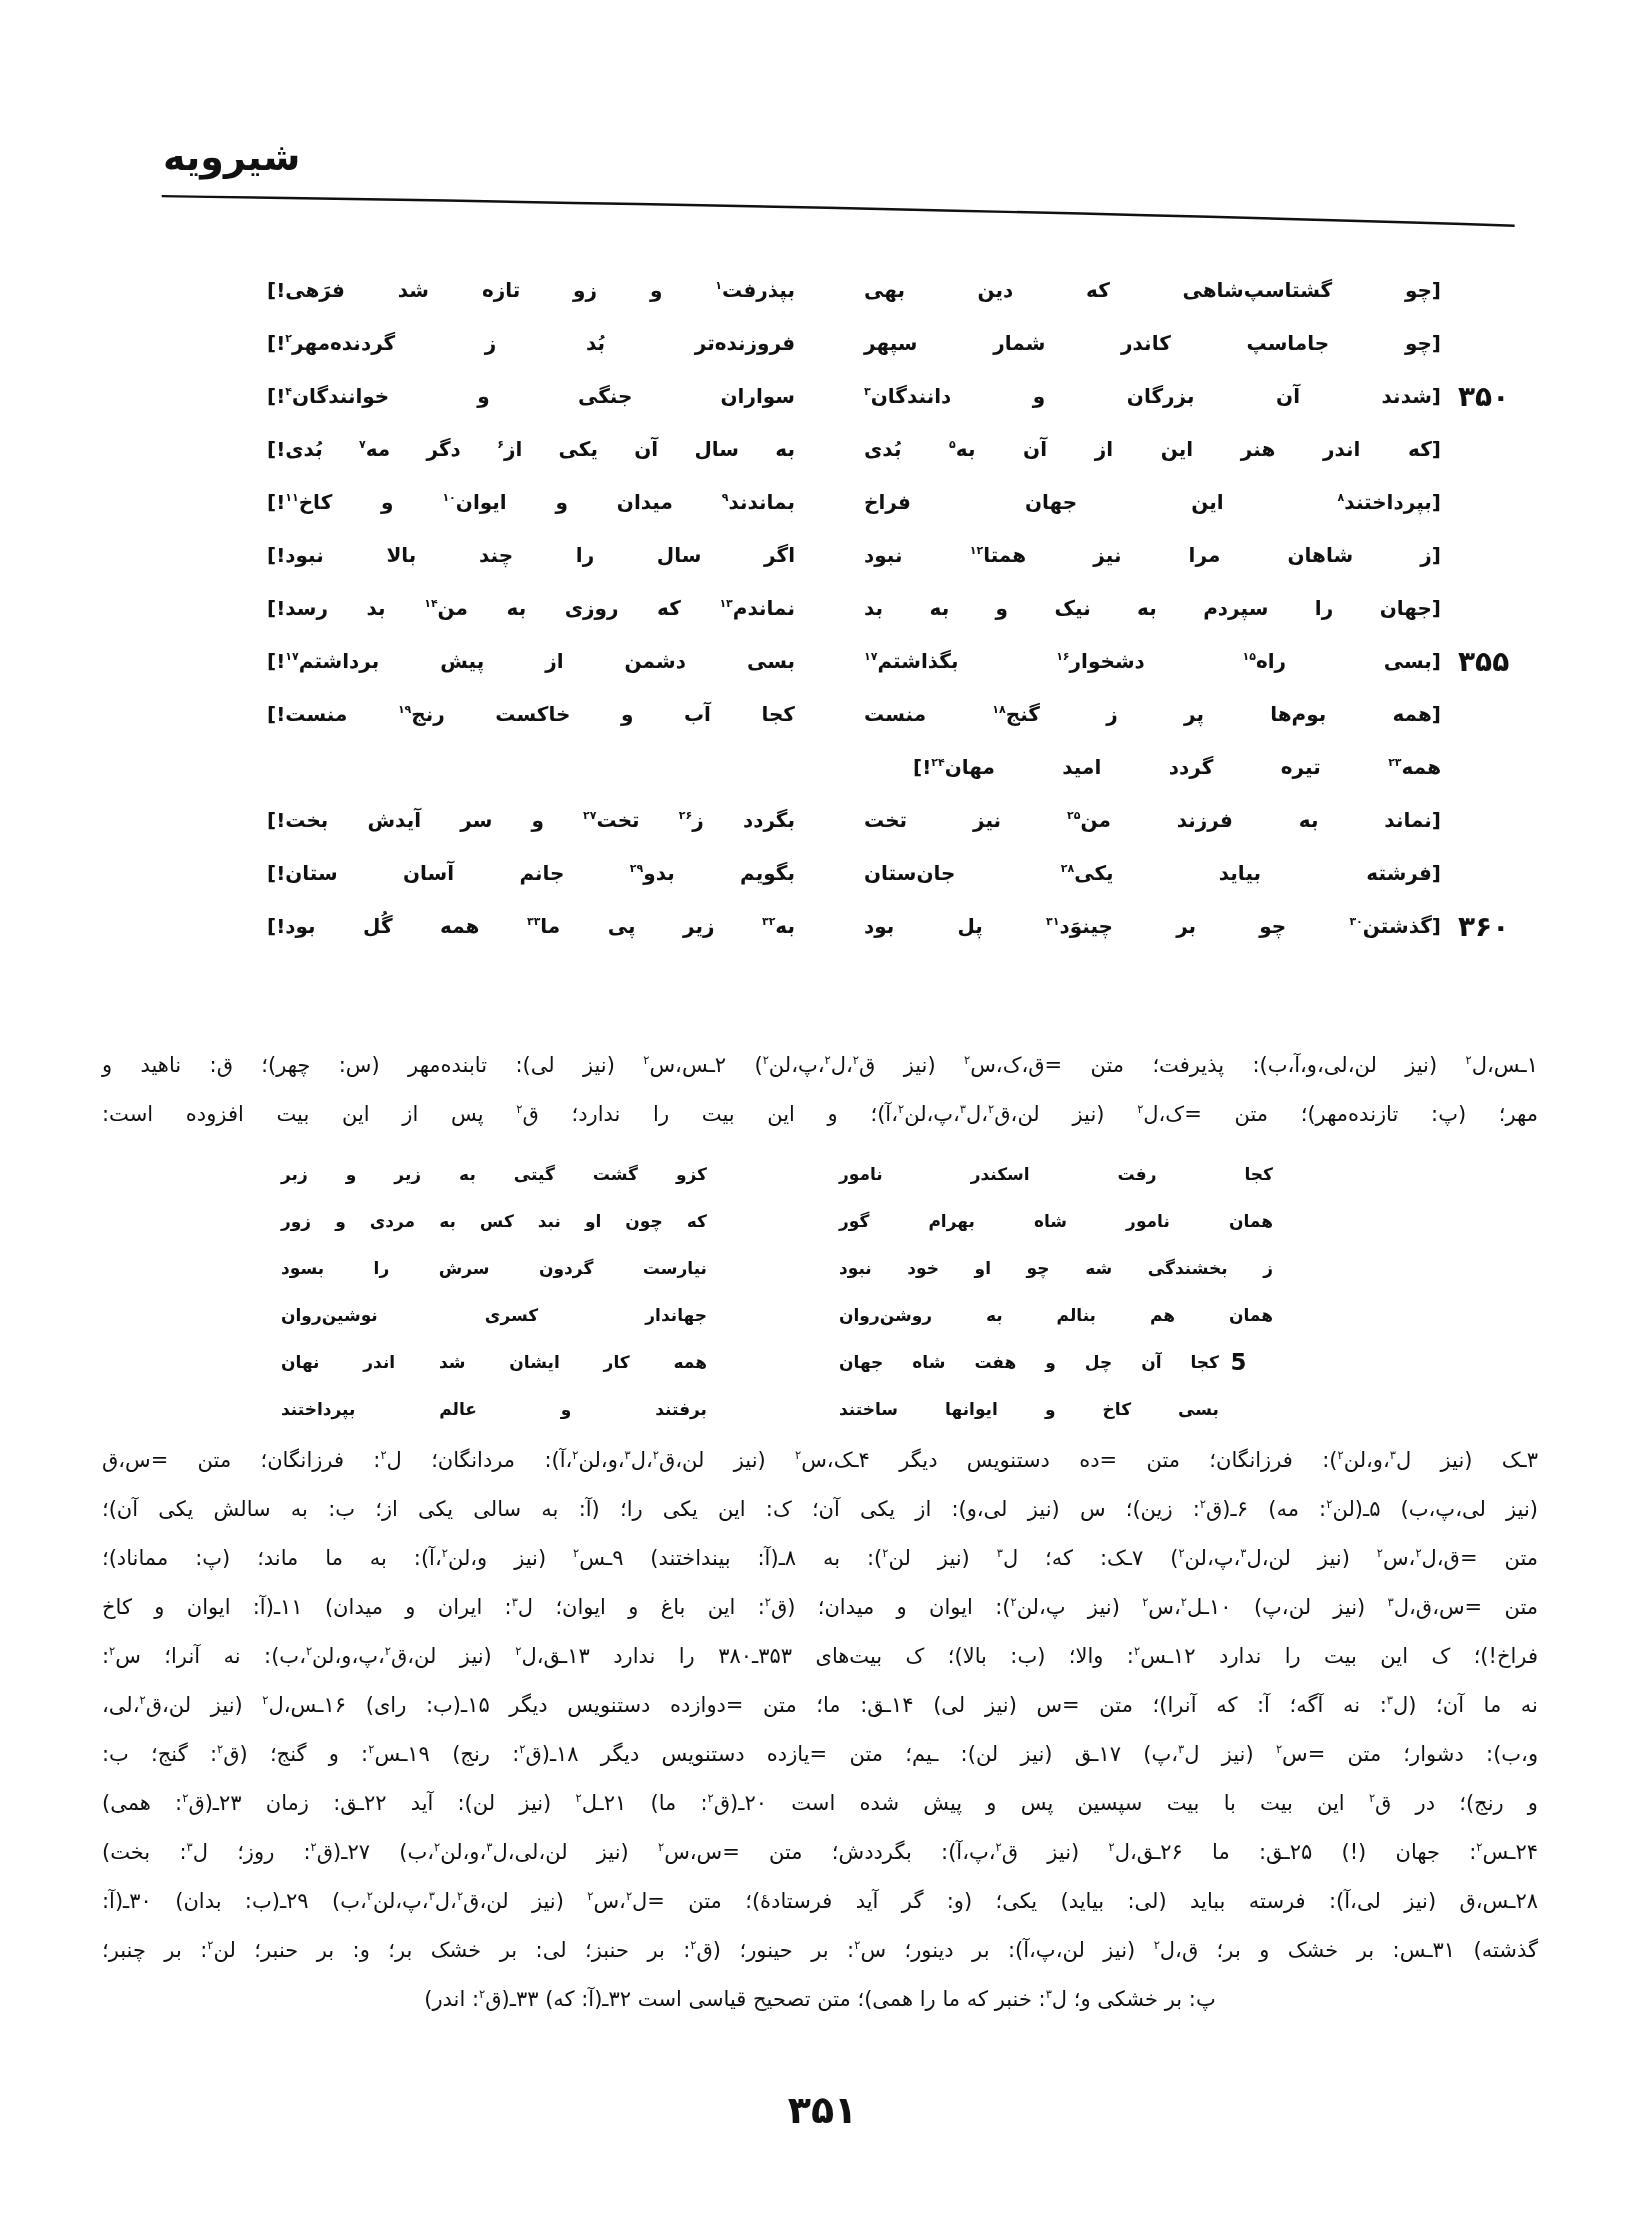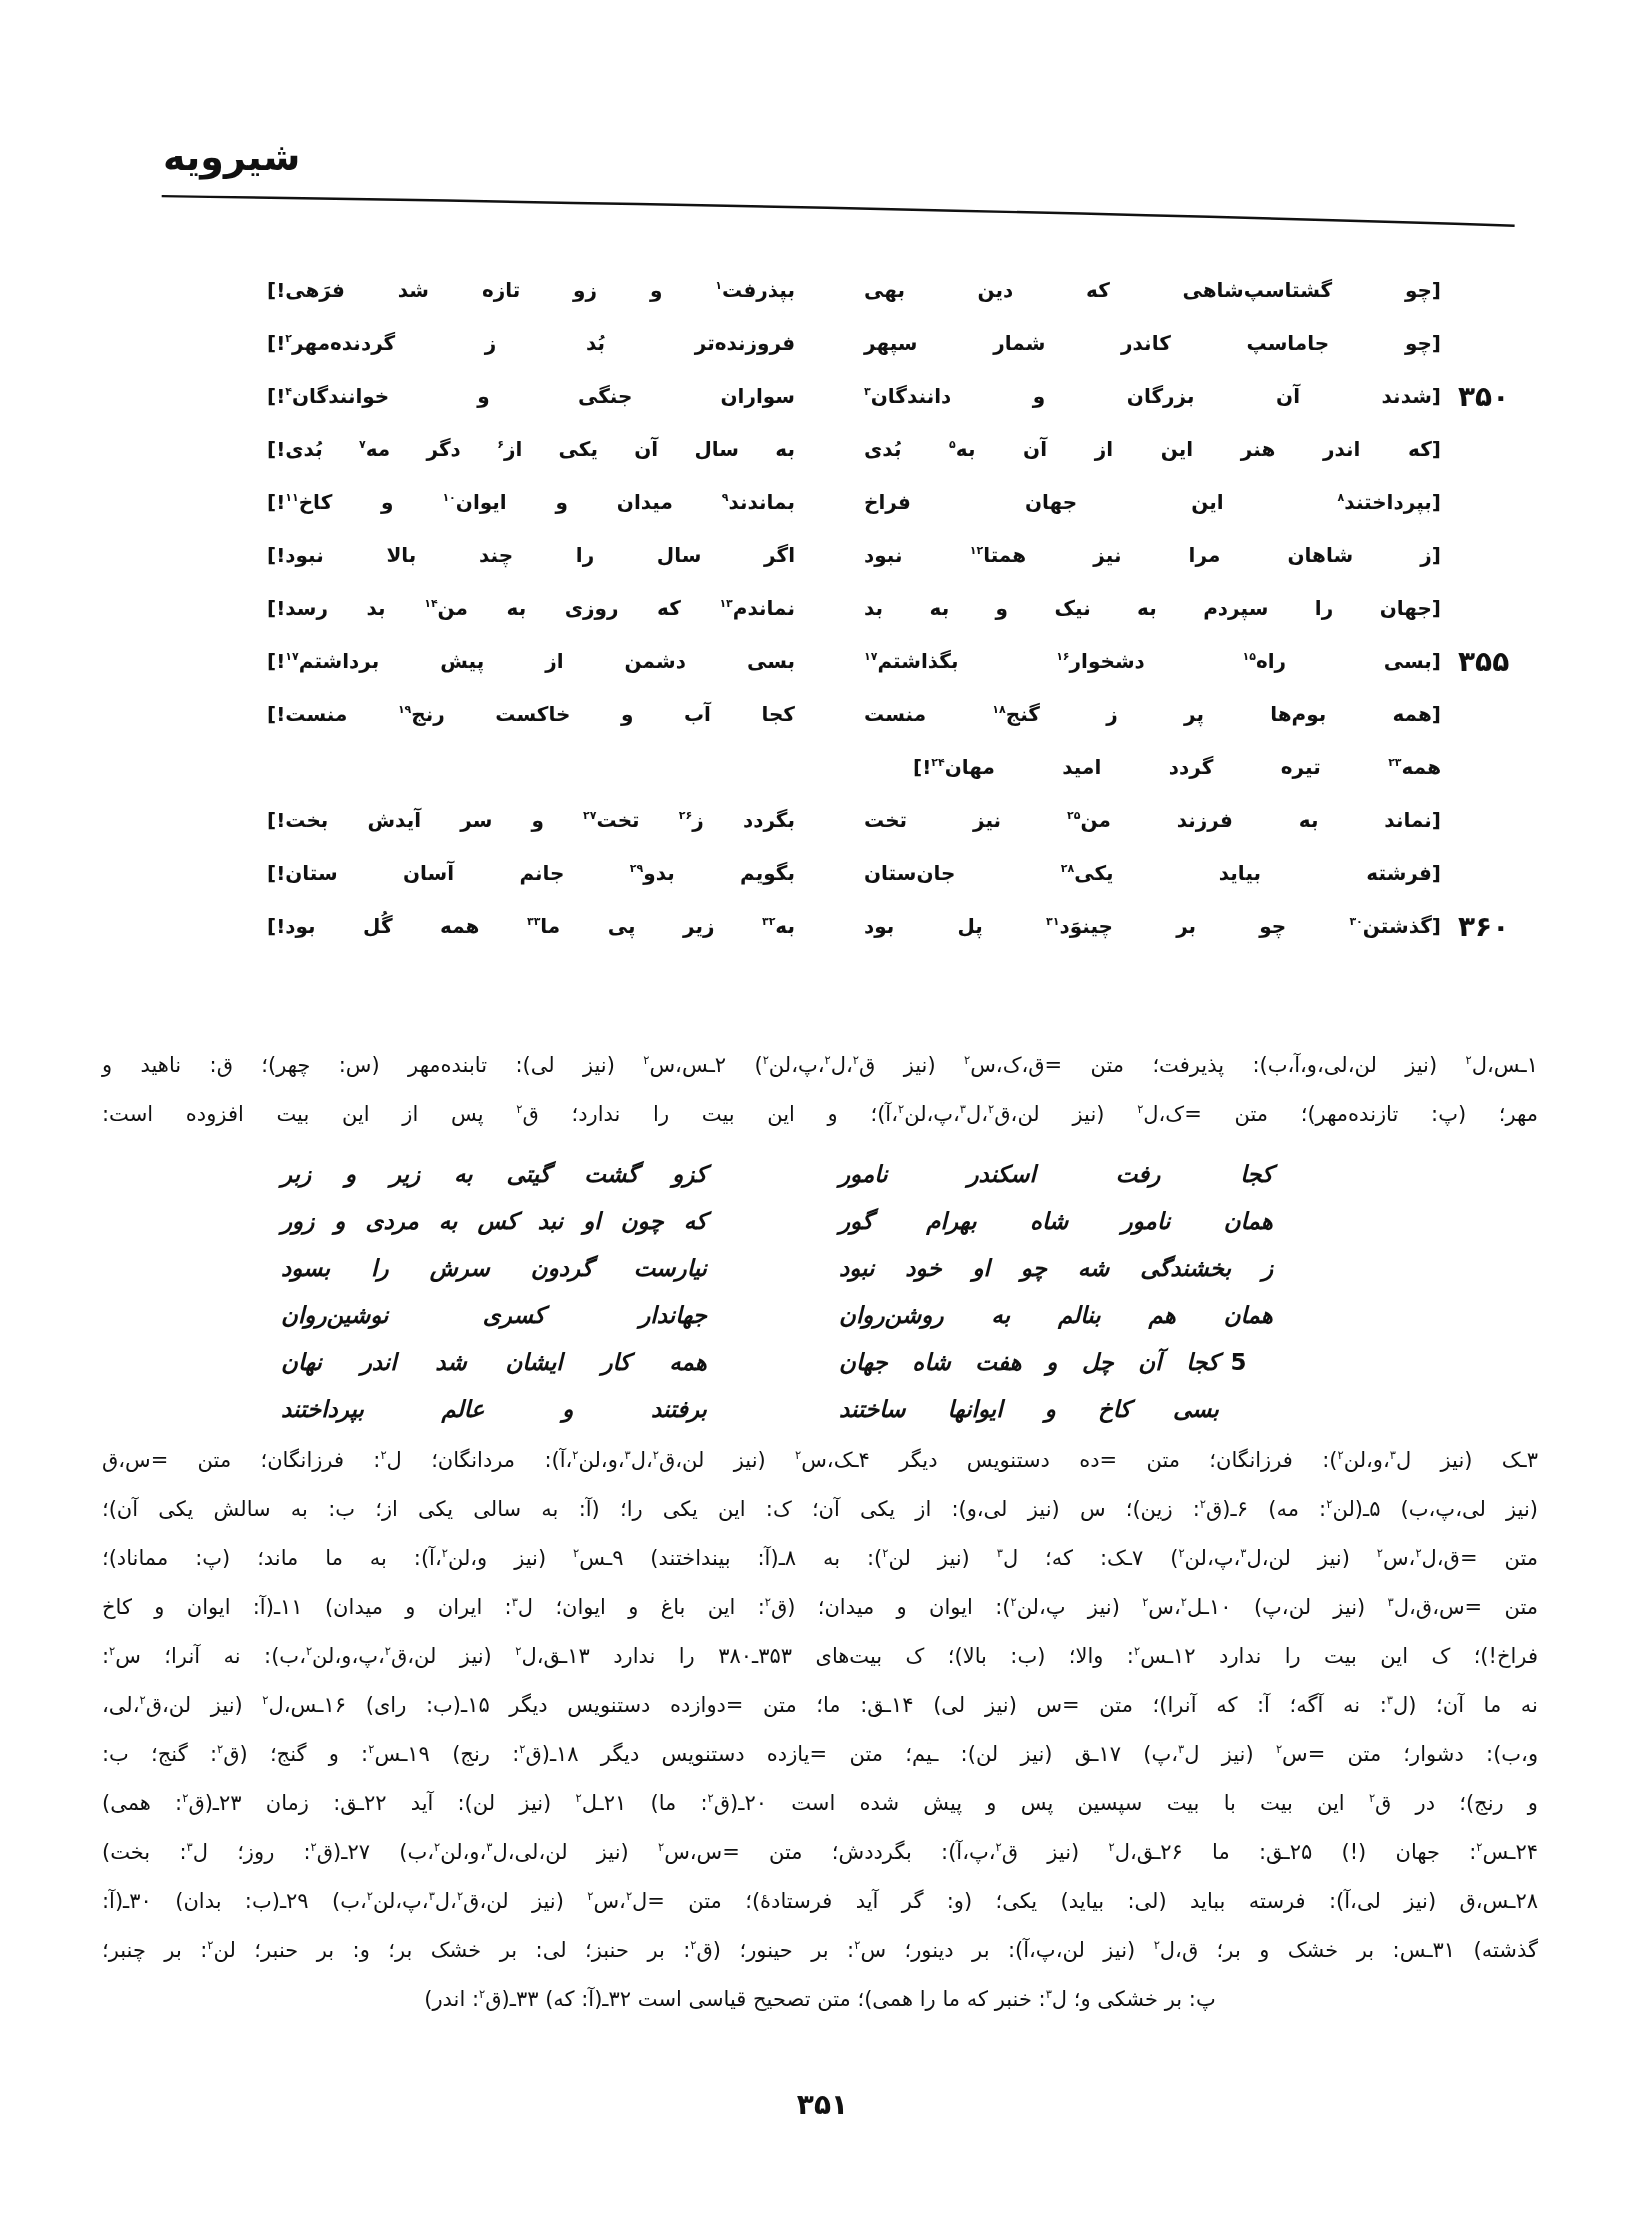--- a/index.html
+++ b/index.html
@@ -38,33 +38,33 @@
   #apparatus-top{top:1041px;}
   #apparatus-bottom{top:1436px;}
   .note-line{
     height:49px;line-height:49px;white-space:nowrap;
     text-align:justify;text-align-last:justify;
   }
   .note-line.centered{text-align:center;text-align-last:center;}
   
   #inset-poem{position:absolute;right:373px;top:1151px;width:992px;}
   .inset-row{position:relative;height:47px;display:flex;justify-content:space-between;align-items:center;}
-  .inset-row .hemi{font-size:23px;line-height:47px;font-weight:bold;font-style:italic;}
+  .inset-row .hemi{font-size:17px;line-height:47px;font-weight:bold;}
   .inset-row .first{width:434px;}
   .inset-row .second{width:426px;}
   .inset-row.shifted .first{width:380px;margin-left:0;margin-right:54px;}
   .inum{
     position:absolute;right:-48px;top:0;width:37px;
     font-size:23px;font-weight:bold;line-height:47px;text-align:left;
   }
   .inset-row.shifted .inum{right:5.5px;}
   
   #page-number{
     position:absolute;left:0;top:2088px;width:1647px;
-    text-align:center;font-size:28px;font-weight:bold;
+    text-align:center;font-size:38px;font-weight:bold;
   }
 </style>
 </head>
 <body>
 
 <div id="page">
 
   <div id="header-title">شیرویه</div>
 
   <svg id="header-rule" width="1364" height="50" viewBox="0 0 1478 54">

